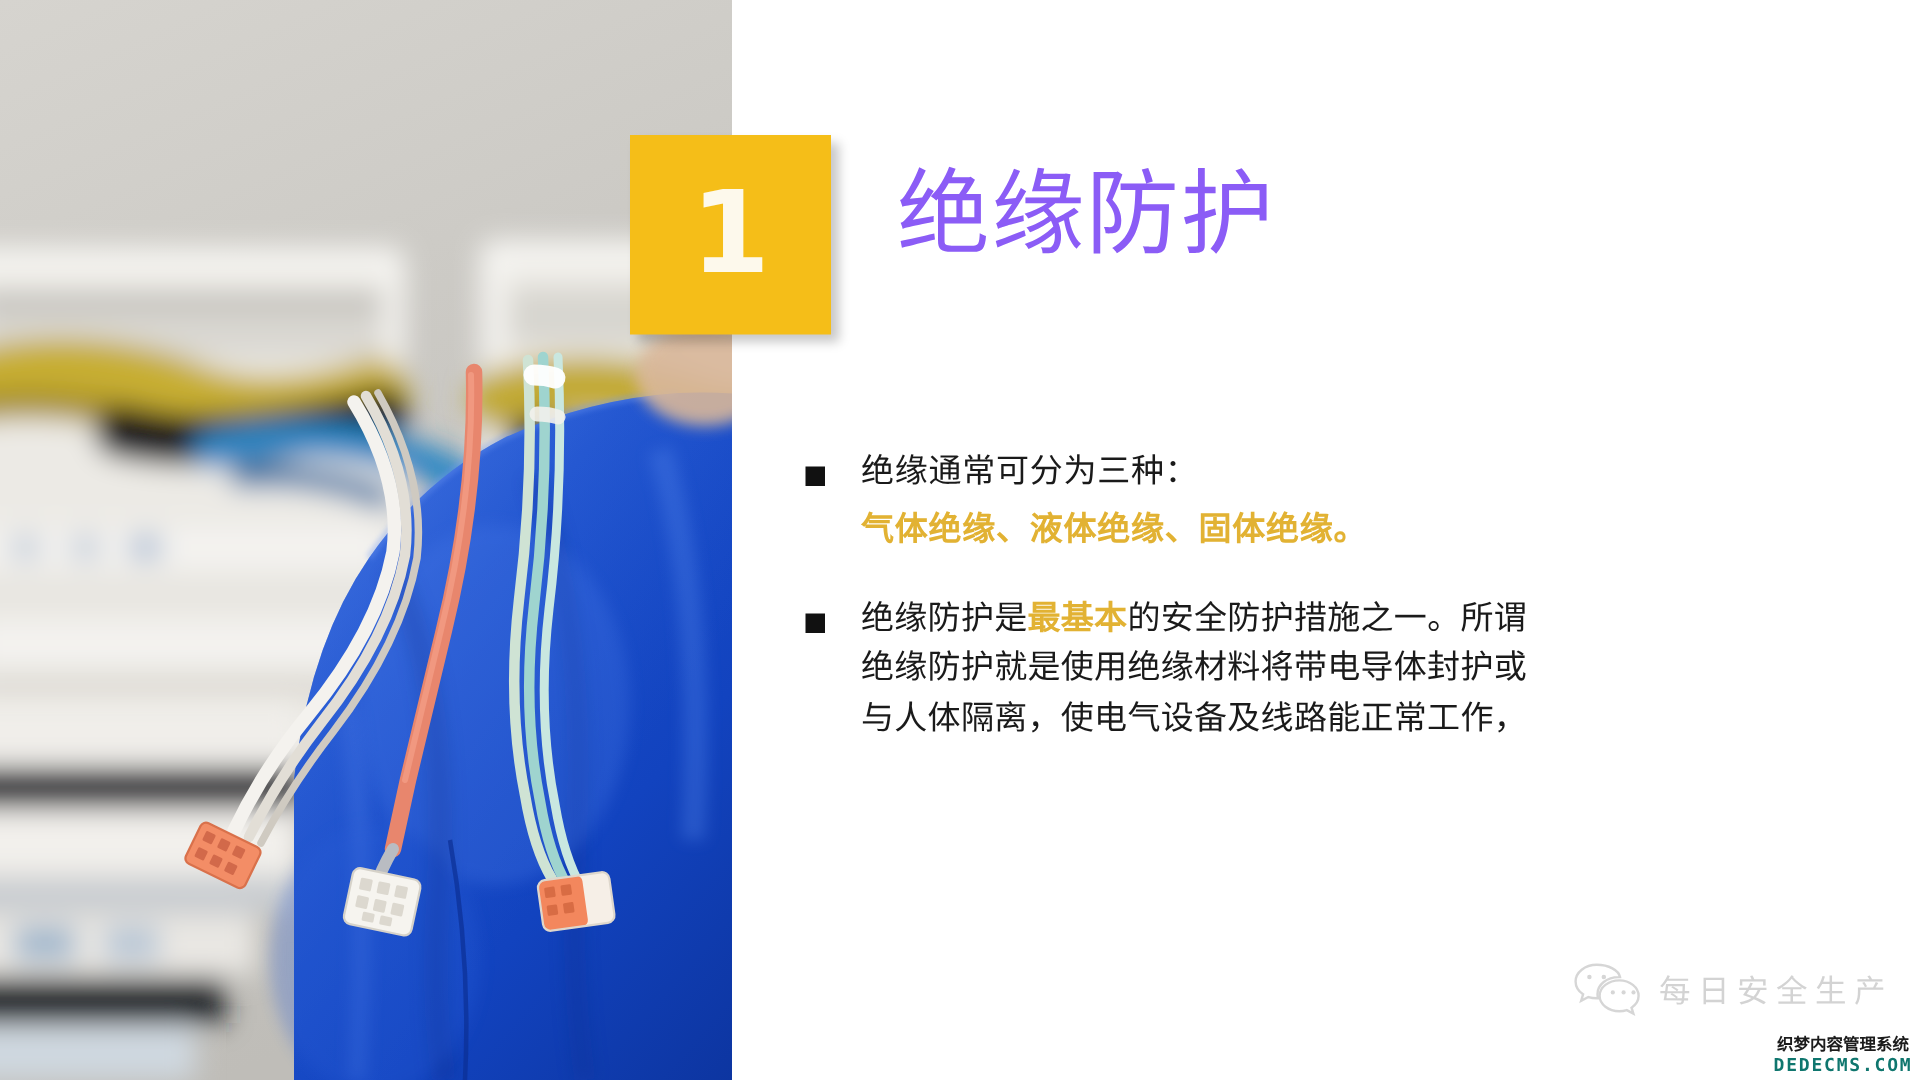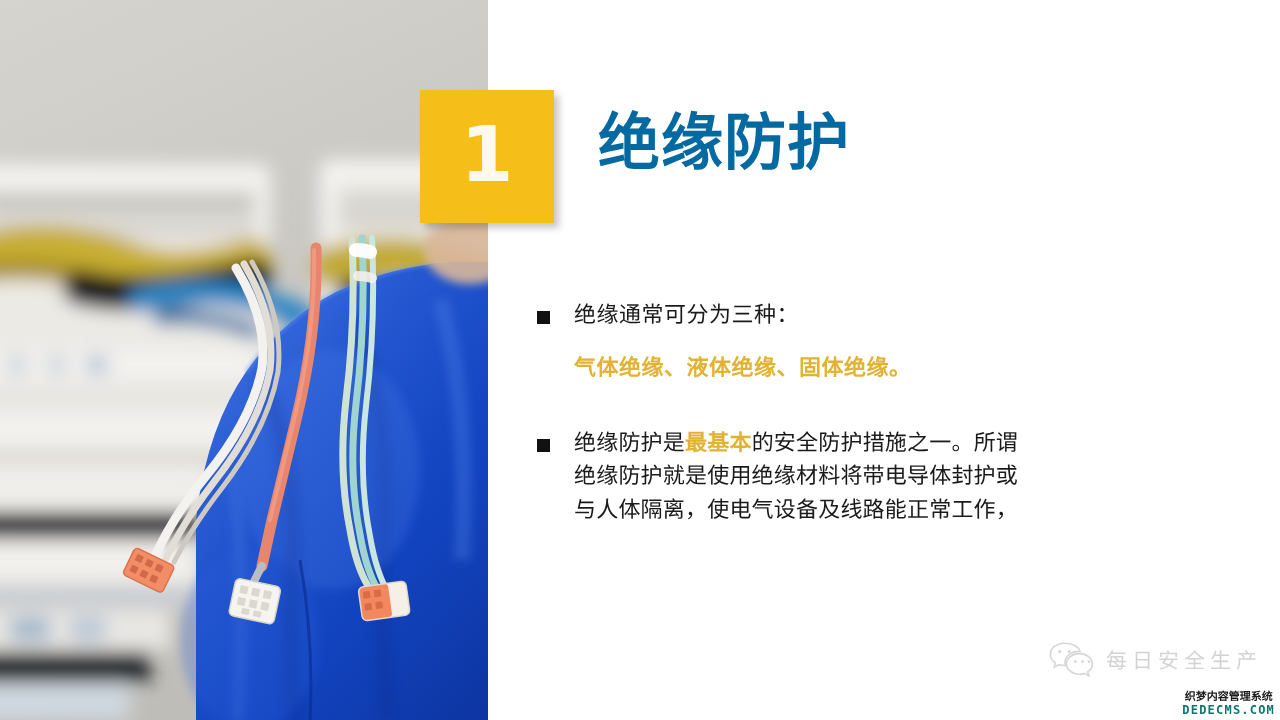--- a/index.html
+++ b/index.html
@@ -48,41 +48,41 @@
     padding-bottom:4px;
     letter-spacing:0;
   }
 
   
   .title {
     position:absolute;
     left:598px; top:107px;
     font-family:"DejaVu Sans","Liberation Sans",sans-serif;
     font-size:62px;
-    font-weight:700;
-    color:#0369a1;
+    font-weight:400;
+    color:#8b5cf6;
     letter-spacing:1px;
     line-height:1.15;
     white-space:nowrap;
     z-index:6;
   }
 
   
   .body-block {
     position:absolute;
     left:537px; top:298px;
     width:650px;
     z-index:6;
   }
 
   .bullet-row {
     display:flex;
     align-items:flex-start;
   }
-  .bullet-row + .bullet-row { margin-top:41px; }
+  .bullet-row + .bullet-row { margin-top:25px; }
 
   .bullet-mark {
     flex:0 0 auto;
     width:13px; height:13px;
     background:#111111;
     margin-top:13px;
     margin-right:24px;
   }
 
   .bullet-body {
@@ -90,21 +90,21 @@
   }
 
   .line {
     font-family:"DejaVu Sans","Liberation Sans",sans-serif;
     font-size:22px;
     color:#1a1a1a;
     line-height:1.52;
     letter-spacing:0.5px;
     white-space:nowrap;
   }
-  .line.sub { margin-top:20px; }
+  .line.sub { margin-top:6px; }
 
   .hl {
     color:#e2b233;
     font-weight:700;
   }
   .hl-strong {
     color:#e2b233;
     font-weight:700;
   }
 

